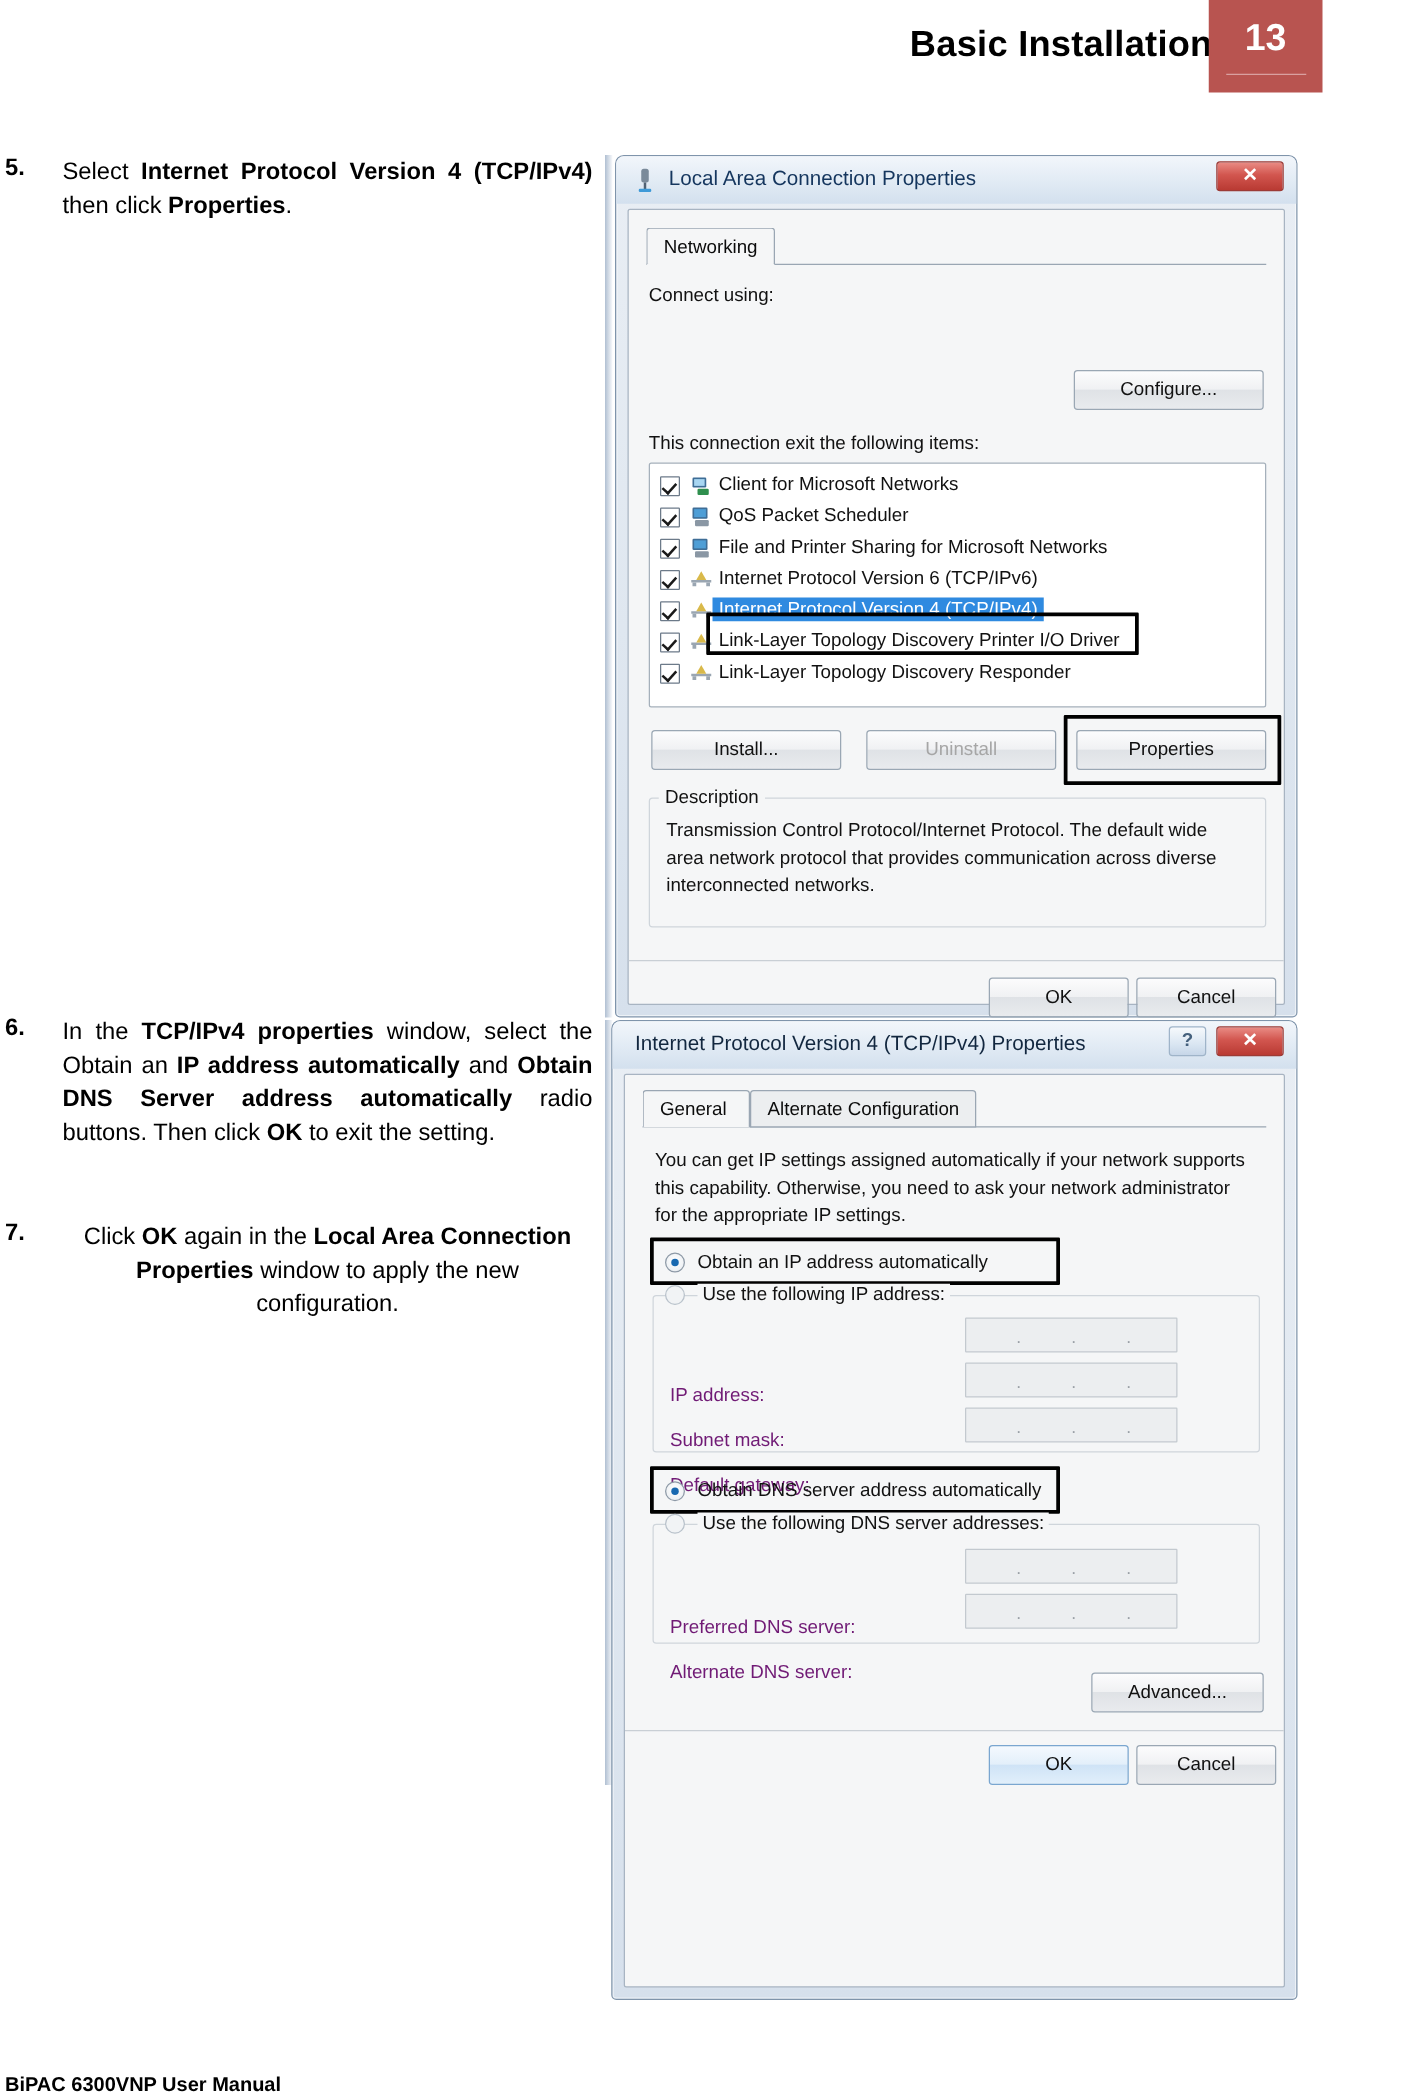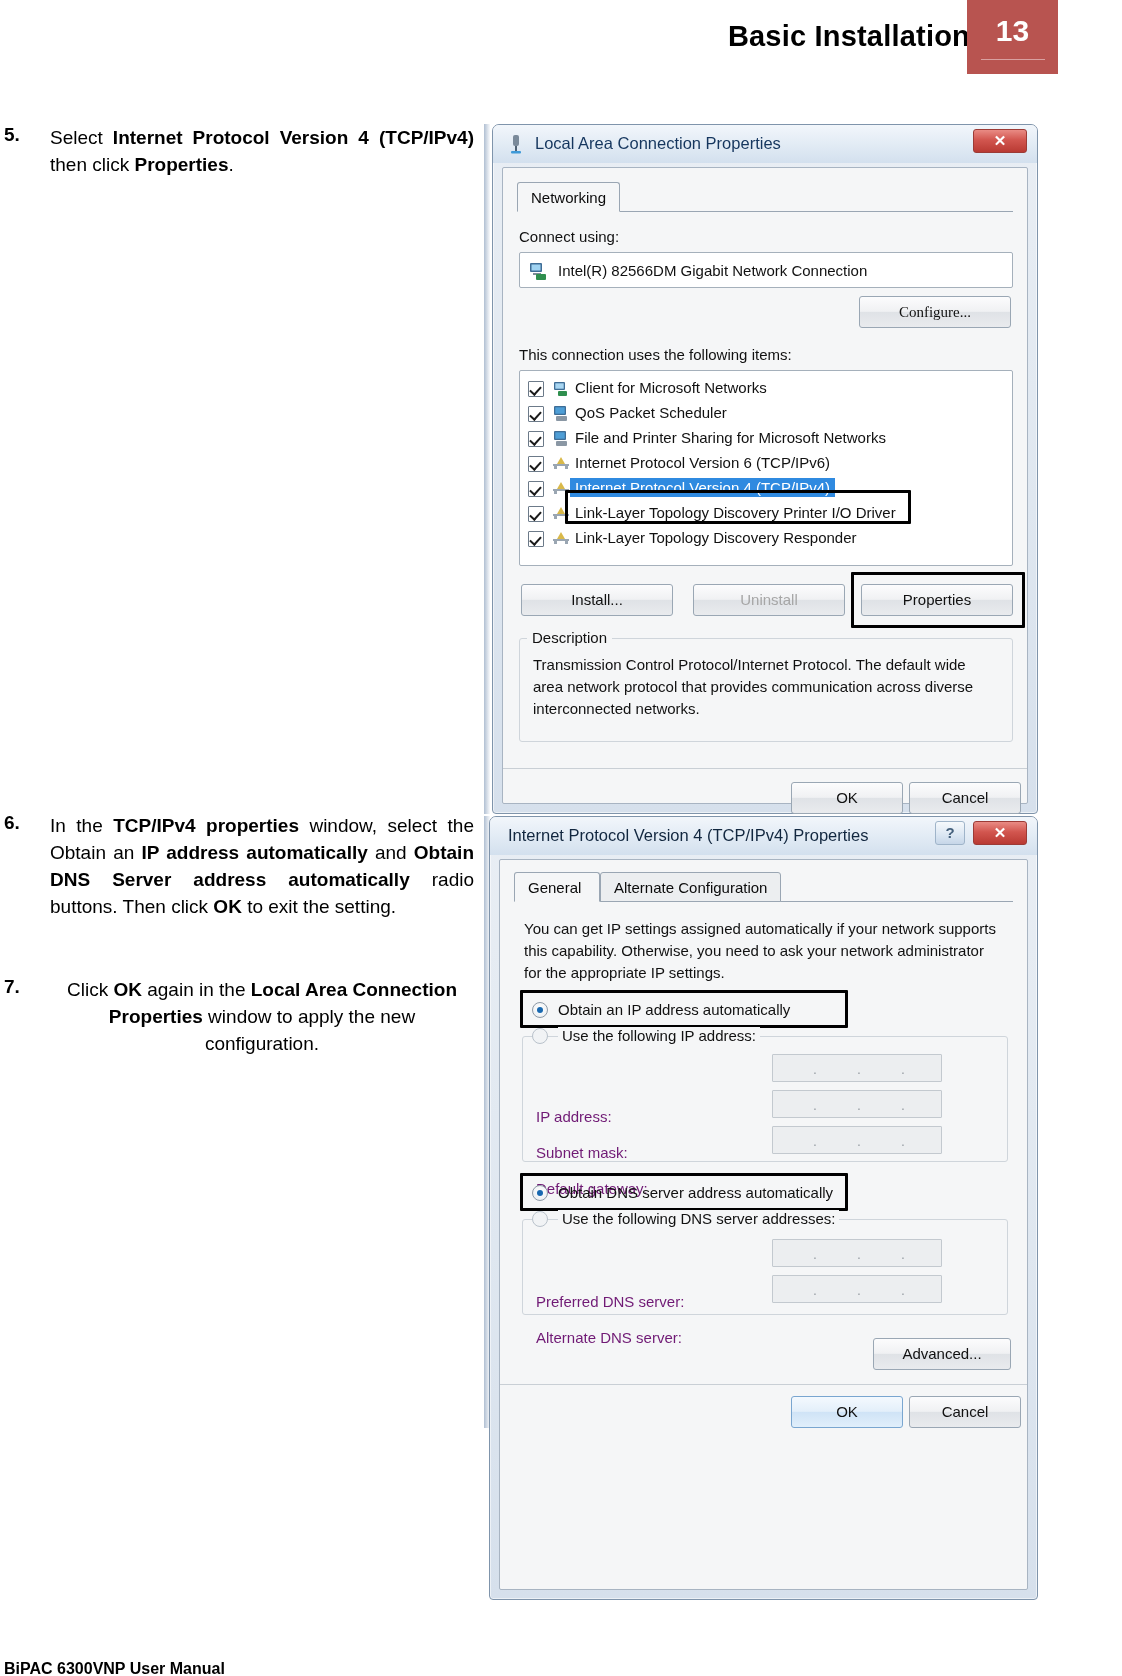--- a/index.html
+++ b/index.html
@@ -245,33 +245,24 @@
   </div>
 
   <div class="win-body" style="top:42px; bottom:9px;">
 
     <div class="tabstrip" style="top:14px;">
       <div class="tab active" style="left:0;">Networking</div>
     </div>
 
     <div class="lbl" style="left:16px; top:60px;">Connect using:</div>
 
-    <div class="textbox" style="left:16px; top:84px; width:494px; height:36px;">
-      <svg style="position:absolute; left:8px; top:8px; width:20px; height:20px;" viewBox="0 0 20 20">
-        <rect x="2" y="2" width="12" height="9" rx="1" fill="#3e6d96"></rect>
-        <rect x="3.5" y="3.5" width="9" height="6" fill="#9fd3f2"></rect>
-        <rect x="5" y="12" width="8" height="2" fill="#7e8c99"></rect>
-        <rect x="8" y="13" width="10" height="6" rx="1" fill="#2f8f4e"></rect>
-      </svg>
-      <div class="lbl" style="left:38px; top:9px;">Intel(R) 82566DM Gigabit Network Connection</div>
-    </div>
-
-    <div class="btn" style="right:16px; top:128px; width:152px;font-family:Liberation Serif, serif;">Configure...</div>
-
-    <div class="lbl" style="left:16px; top:178px;">This connection uses the following items:</div>
+
+    <div class="btn" style="right:16px; top:128px; width:152px;">Configure...</div>
+
+    <div class="lbl" style="left:16px; top:178px;">This connection exit the following items:</div>
 
     <div class="listbox" style="left:16px; top:202px; width:494px; height:196px;">
 
       <div class="lrow" style="top:6px;">
         <div class="cbx"></div>
         <svg class="lrow-ico" viewBox="0 0 18 18">
           <rect x="2" y="2" width="11" height="8" rx="1" fill="#3e6d96"></rect>
           <rect x="3.3" y="3.3" width="8.4" height="5.4" fill="#a8d6f2"></rect>
           <rect x="6" y="11" width="9" height="5" rx="1" fill="#2f8f4e"></rect>
         </svg>

